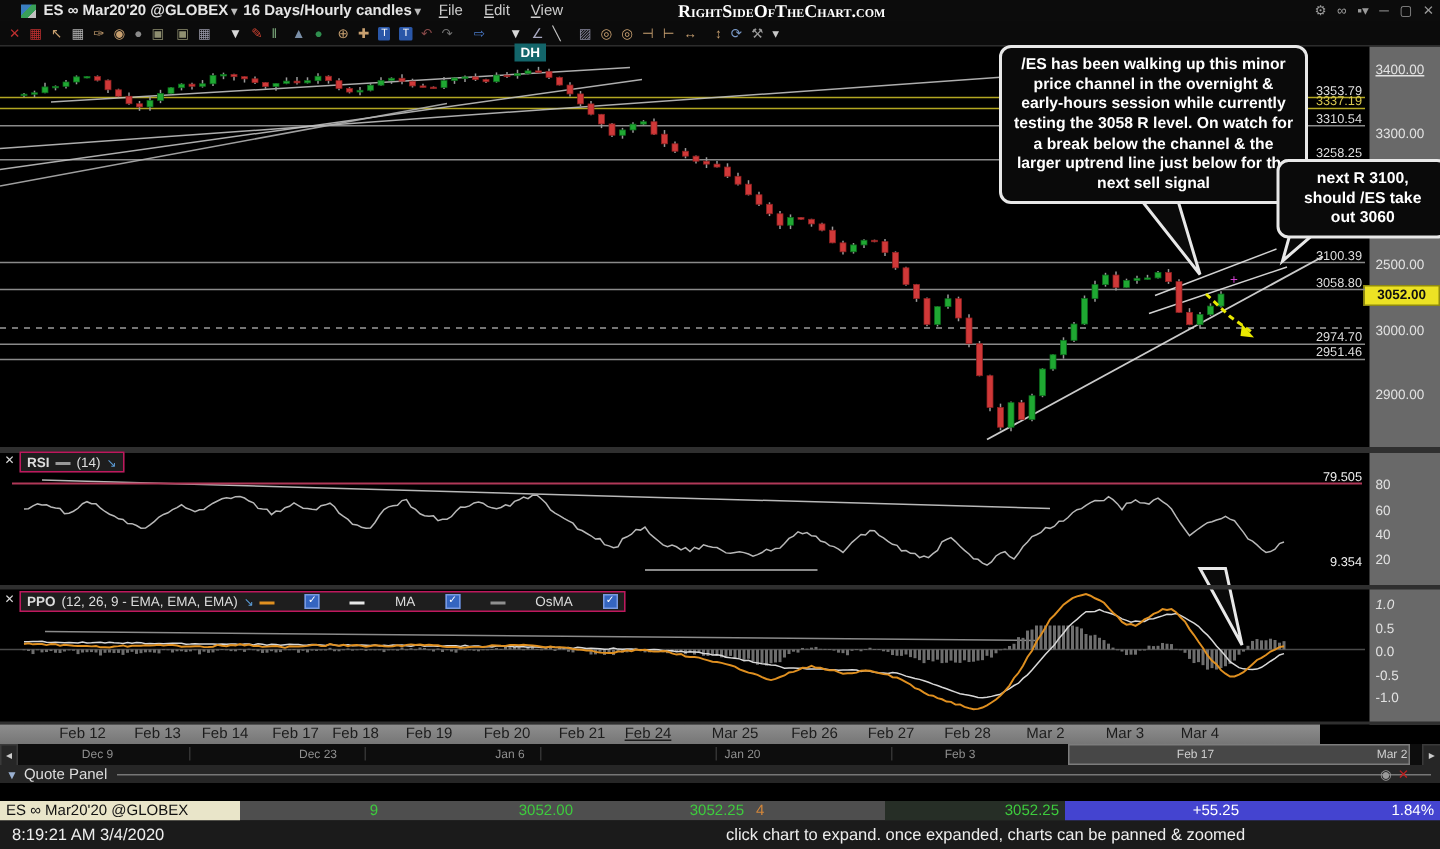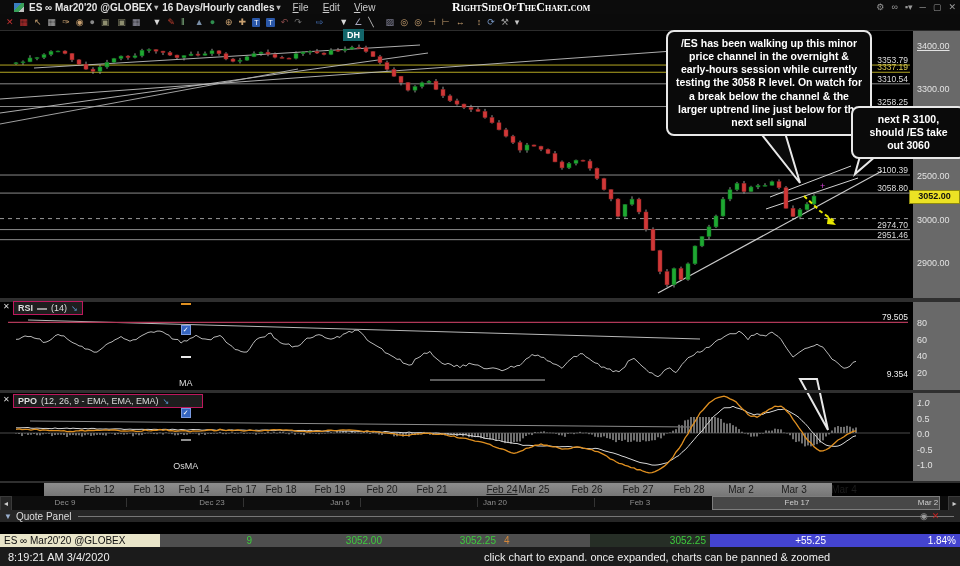--- a/index.html
+++ b/index.html
@@ -42,22 +42,22 @@
        line-height:8px;text-align:center;border:1px solid #7a9ae0;}
   .cursor-glyph{color:#5b9bd5;font-size:8px;}
   
   .callout{position:absolute;background:#0a0a0a;border:2px solid #e8e8e8;border-radius:8px;
            color:#fff;font-weight:bold;font-size:10.5px;line-height:1.25;text-align:center;
            padding:5px 7px;z-index:6;}
   
   #dh-marker{position:absolute;left:343px;top:29px;background:#13656a;color:#fff;font-size:9px;
              font-weight:bold;padding:1px 4px;z-index:4;}
   
-  #datebar{position:absolute;left:0;top:483px;width:788px;height:13px;
-           background:linear-gradient(#8e8e8e,#767676);z-index:4;margin-left:44px;}
+  #datebar{position:absolute;left:0;top:483px;width:880px;height:13px;
+           background:linear-gradient(#8e8e8e,#767676);z-index:4;}
   .dlabel{position:absolute;top:1px;width:44px;margin-left:-22px;text-align:center;
           font-size:10px;color:#1c1c1c;}
   
   #scrollbar{position:absolute;left:0;top:496px;width:960px;height:14px;background:#0d0d0d;z-index:4;}
   #sb-thumb{position:absolute;left:712px;top:0px;width:226px;height:12px;background:#474747;
             border:1px solid #7d7d7d;}
   .sblabel{position:absolute;top:2px;width:44px;margin-left:-22px;text-align:center;font-size:8px;}
   .sb-arrow{position:absolute;top:0;height:13px;background:#262626;color:#ccc;font-size:8px;
             line-height:13px;text-align:center;border:1px solid #3a3a3a;}
   #corner-icons{position:absolute;left:920px;top:511px;z-index:7;font-size:9px;display:flex;gap:4px;}
@@ -728,21 +728,21 @@
     <span class="swatch"></span>
     <span>(14)</span>
     <span class="cursor-glyph">↘</span>
   </div>
 
   <span class="panel-x" style="top:395px;">✕</span>
   <div class="phead" style="top:394px;">
     <b>PPO</b>
     <span>(12, 26, 9 - EMA, EMA, EMA)</span>
     <span class="cursor-glyph">↘</span>
-    <span id="ppo-legend" style="display:flex;align-items:center;gap:20px;flex-direction:column;">
+    <span id="ppo-legend" style="display:flex;align-items:center;gap:20px;">
         <span class="swatch" style="border-top-color: rgb(224, 144, 32);"></span>
         <span class="chk">✓</span>
         <span class="swatch" style="border-top-color: rgb(232, 232, 232);"></span>
         <span>MA</span>
         <span class="chk">✓</span>
         <span class="swatch" style="border-top-color: rgb(144, 144, 144);"></span>
         <span>OsMA</span>
         <span class="chk">✓</span>
       </span>
   </div>
@@ -752,21 +752,21 @@
 
   <div id="datebar">
       <div class="dlabel" style="left: 55px;">Feb 12</div>
       <div class="dlabel" style="left: 105px;">Feb 13</div>
       <div class="dlabel" style="left: 150px;">Feb 14</div>
       <div class="dlabel" style="left: 197px;">Feb 17</div>
       <div class="dlabel" style="left: 237px;">Feb 18</div>
       <div class="dlabel" style="left: 286px;">Feb 19</div>
       <div class="dlabel" style="left: 338px;">Feb 20</div>
       <div class="dlabel" style="left: 388px;">Feb 21</div>
-      <div class="dlabel" style="left: 458px; text-decoration: underline;">Feb 24</div>
+      <div class="dlabel" style="left: 432px; text-decoration: underline;">Feb 24</div>
       <div class="dlabel" style="left: 490px;">Mar 25</div>
       <div class="dlabel" style="left: 543px;">Feb 26</div>
       <div class="dlabel" style="left: 594px;">Feb 27</div>
       <div class="dlabel" style="left: 645px;">Feb 28</div>
       <div class="dlabel" style="left: 697px;">Mar 2</div>
       <div class="dlabel" style="left: 750px;">Mar 3</div>
       <div class="dlabel" style="left: 800px;">Mar 4</div>
     </div>
 
   <div id="scrollbar">

